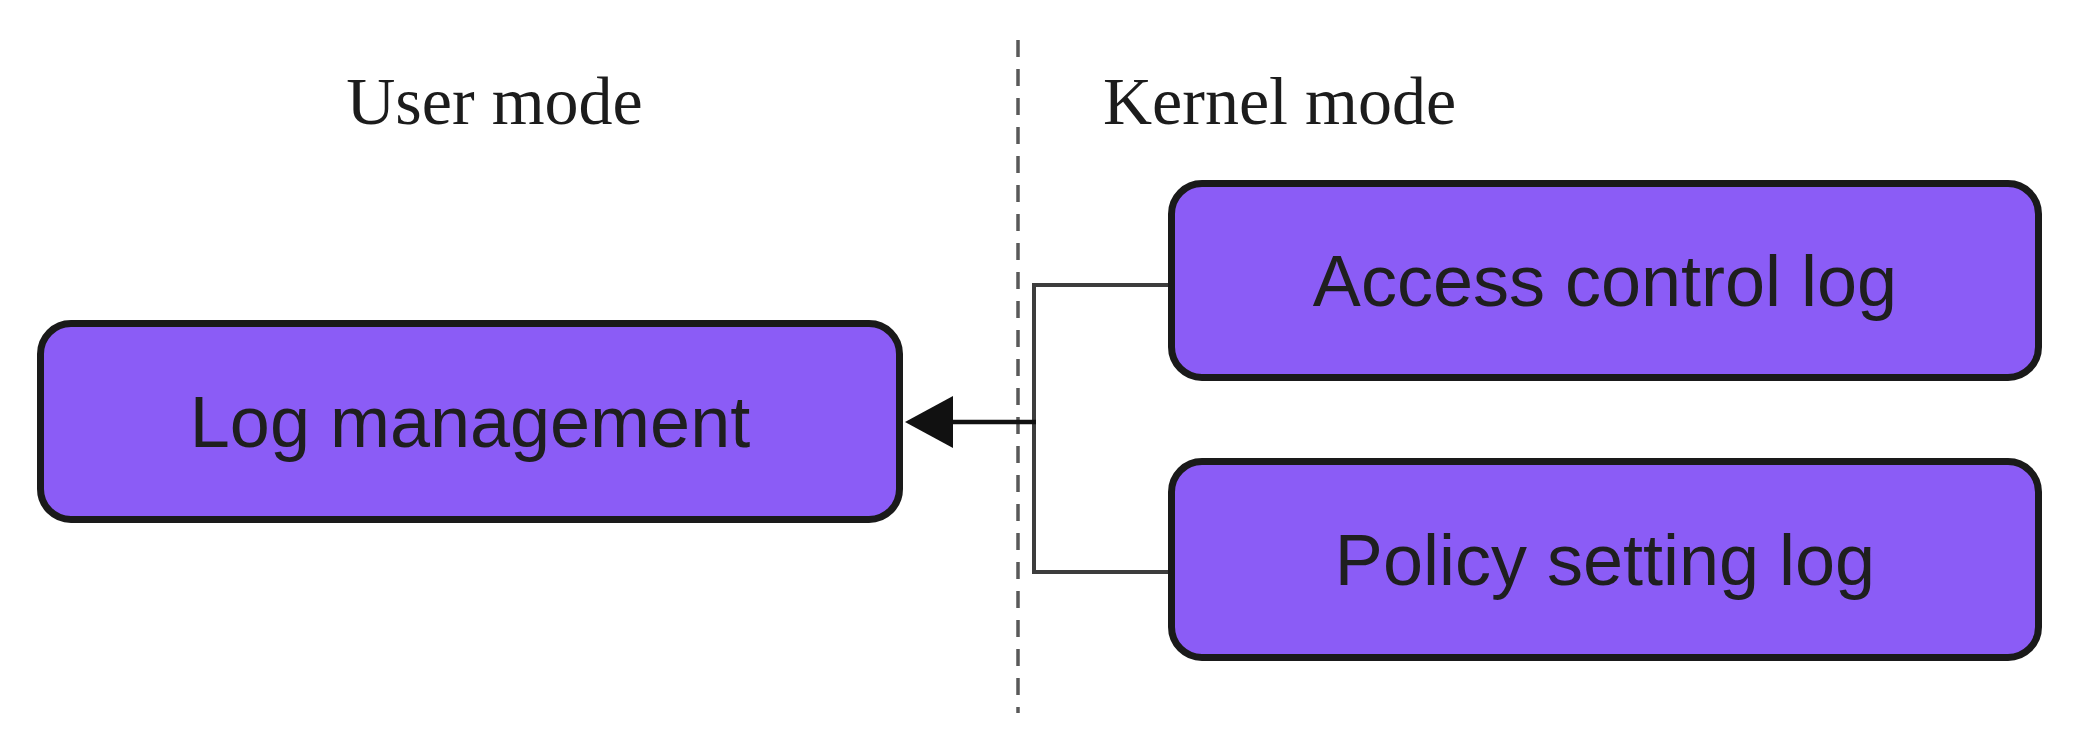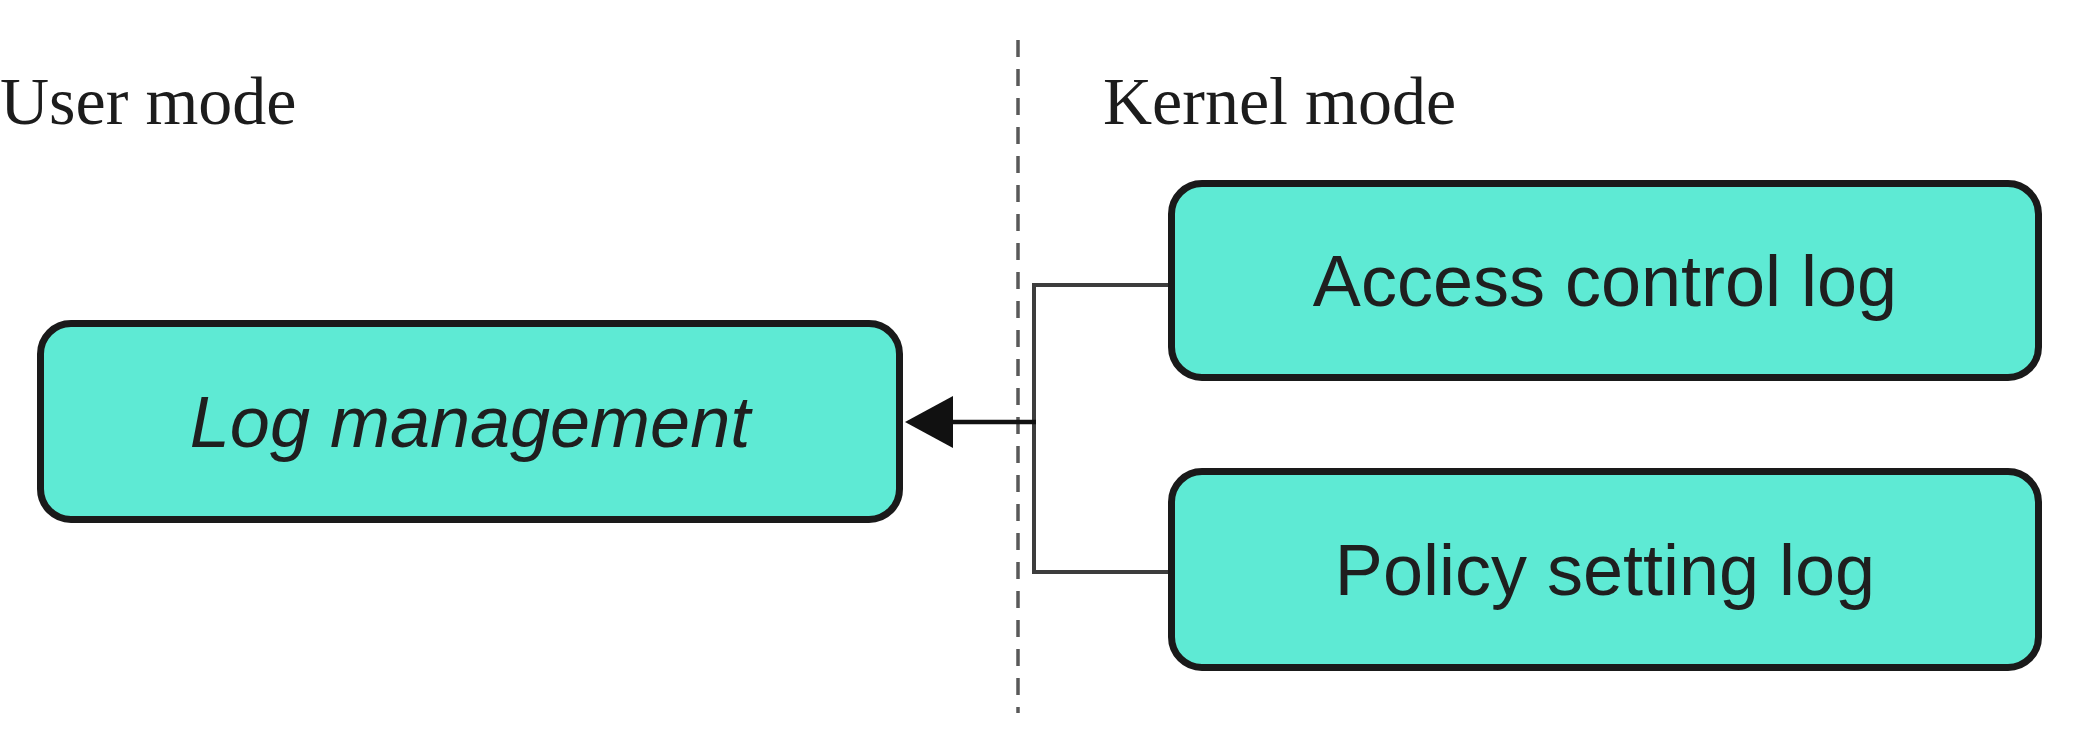--- a/index.html
+++ b/index.html
@@ -29,57 +29,56 @@
     top: 64px;
     font-family: "Liberation Serif", serif;
     font-size: 68px;
     line-height: 1.1;
     color: #1c1c1c;
     white-space: nowrap;
   }
   #user-mode-label {
     left: 0;
     width: 989px;
-    text-align: left;
+    text-align: center;
   }
   #kernel-mode-label {
     left: 1103px;
     text-align: right;
   }
   
   .node {
     position: absolute;
     box-sizing: border-box;
-    background: #5eead4;
+    background: #8b5cf6;
     border: 7px solid #1a1a1a;
     border-radius: 34px;
     display: flex;
     align-items: center;
     justify-content: center;
     font-size: 72px;
     line-height: 1;
     color: #1f1f1f;
     white-space: nowrap;
   }
   #node-log-management {
     left: 37px;
     top: 320px;
     width: 866px;
     height: 203px;
-    font-style: italic;
   }
   #node-access-control-log {
     left: 1168px;
     top: 180px;
     width: 874px;
     height: 201px;
   }
   #node-policy-setting-log {
     left: 1168px;
-    top: 468px;
+    top: 458px;
     width: 874px;
     height: 203px;
   }
 </style>
 </head>
 <body>
 
 <div id="canvas">
 
   <svg id="connector-layer" viewBox="0 0 2076 750" xmlns="http://www.w3.org/2000/svg">

